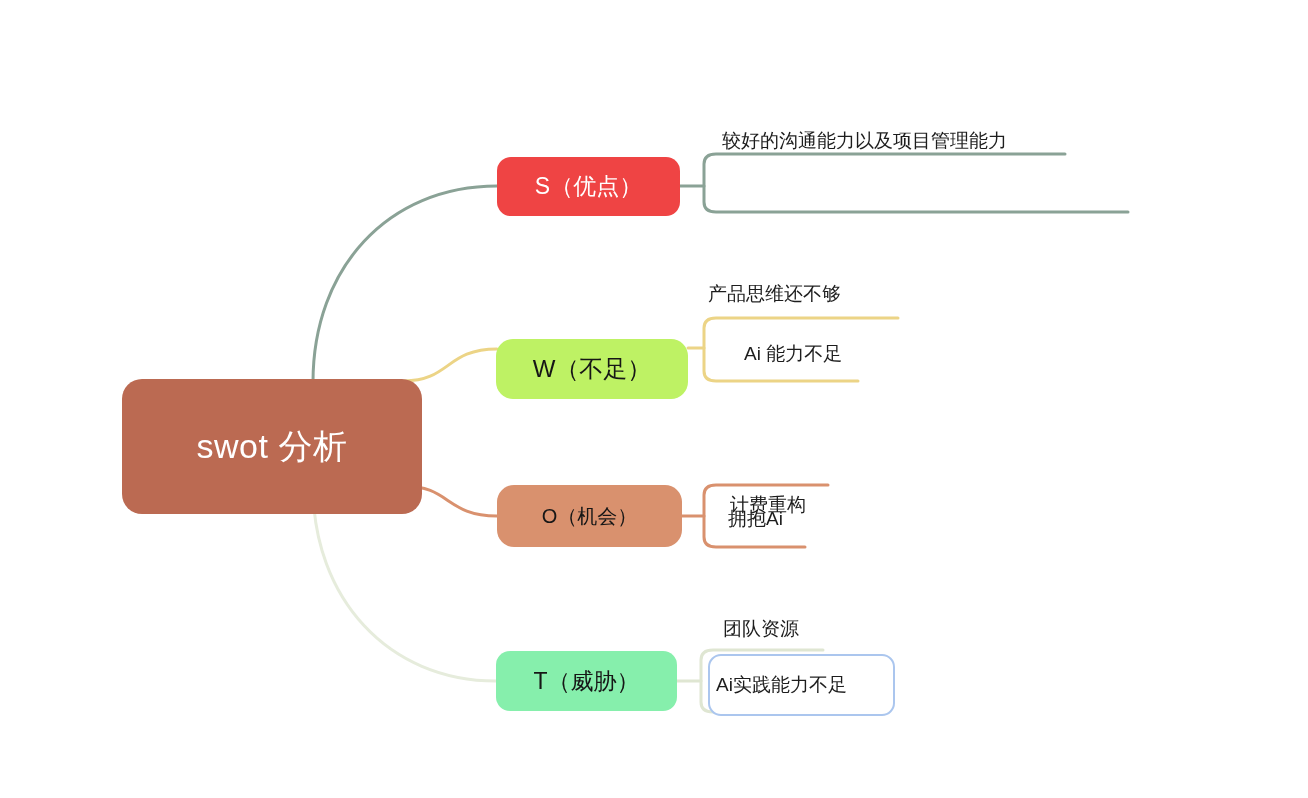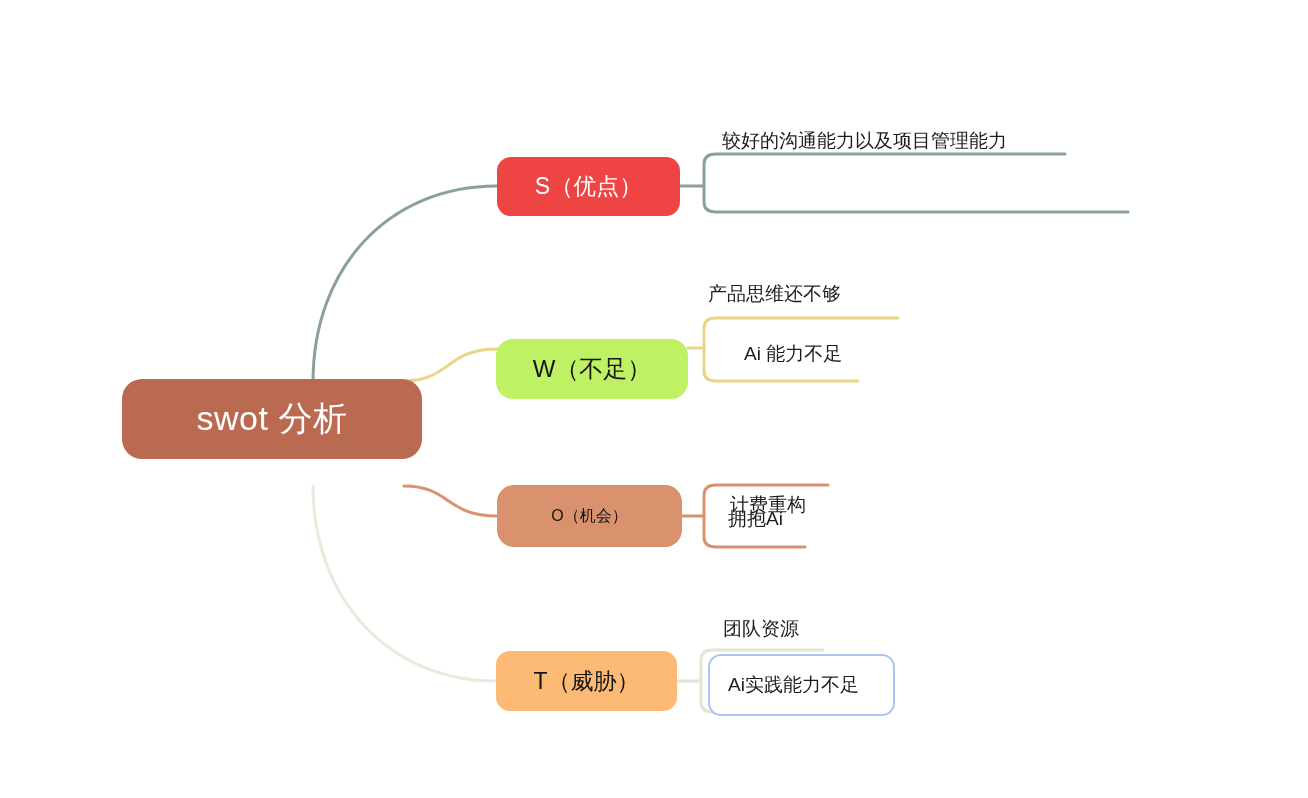--- a/index.html
+++ b/index.html
@@ -25,21 +25,21 @@
     position: absolute;
     display: flex;
     align-items: center;
     justify-content: center;
     box-sizing: border-box;
     white-space: nowrap;
     cursor: default;
   }
   .root-topic {
     left: 122px; top: 379px;
-    width: 300px; height: 80px;
+    width: 300px; height: 135px;
     background: #bb6a52;
     border-radius: 20px;
     color: #ffffff;
     font-size: 34px;
     letter-spacing: 0.5px;
   }
   .topic-s {
     left: 497px; top: 157px;
     width: 183px; height: 59px;
     background: #ef4444;
@@ -55,26 +55,26 @@
     color: #161616;
     font-size: 24px;
     margin-top: 19px;
   }
   .topic-o {
     left: 497px; top: 485px;
     width: 185px; height: 62px;
     background: #d9916e;
     border-radius: 17px;
     color: #161616;
-    font-size: 16px;
+    font-size: 20px;
   }
   .topic-t {
     left: 496px; top: 651px;
     width: 181px; height: 60px;
-    background: #fdba74;
+    background: #86efac;
     border-radius: 14px;
     color: #161616;
     font-size: 23px;
   }
   .child-label {
     position: absolute;
     font-size: 19px;
     line-height: 26px;
     color: #1d1d1d;
     white-space: nowrap;
@@ -90,21 +90,21 @@
   .selected-topic {
     position: absolute;
     left: 708px; top: 654px;
     width: 187px; height: 62px;
     box-sizing: border-box;
     background: #ffffff;
     border: 2px solid #abc6ee;
     border-radius: 13px;
     display: flex;
     align-items: center;
-    padding-left: 18px;
+    padding-left: 6px;
     font-size: 19px;
     color: #1d1d1d;
     white-space: nowrap;
     cursor: default;
   }
 </style>
 </head>
 <body>
 
 <div class="canvas">

